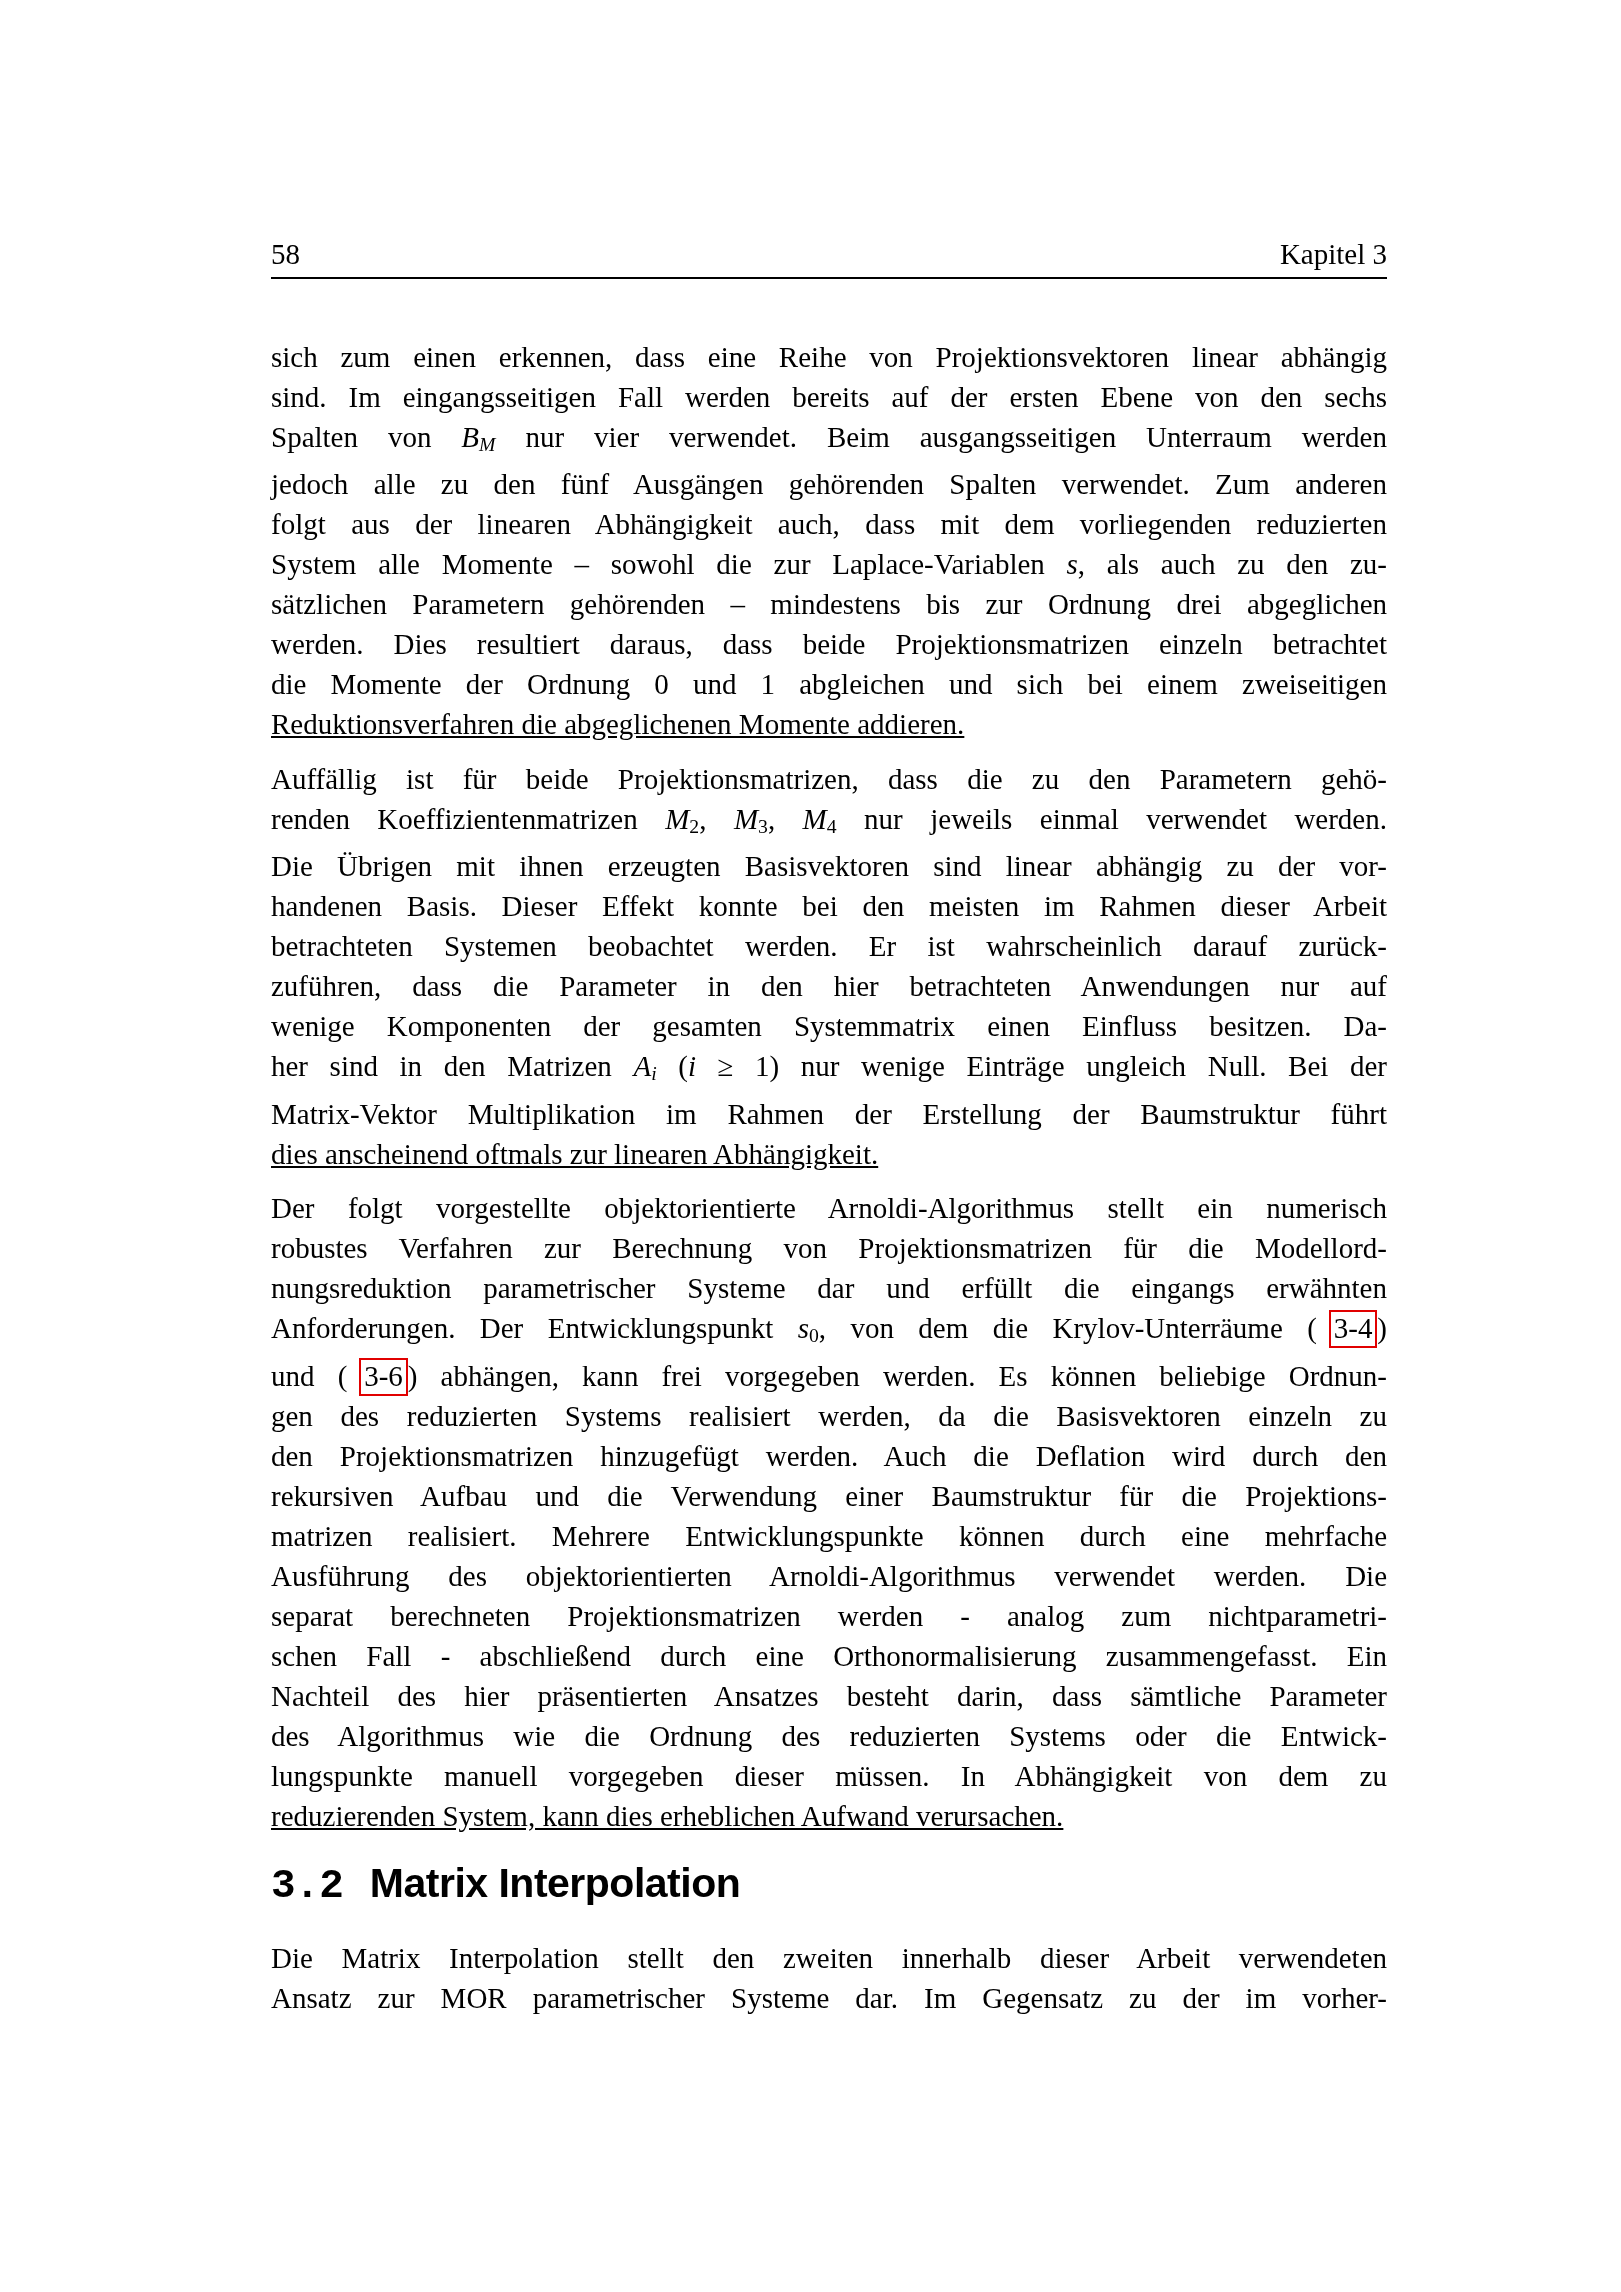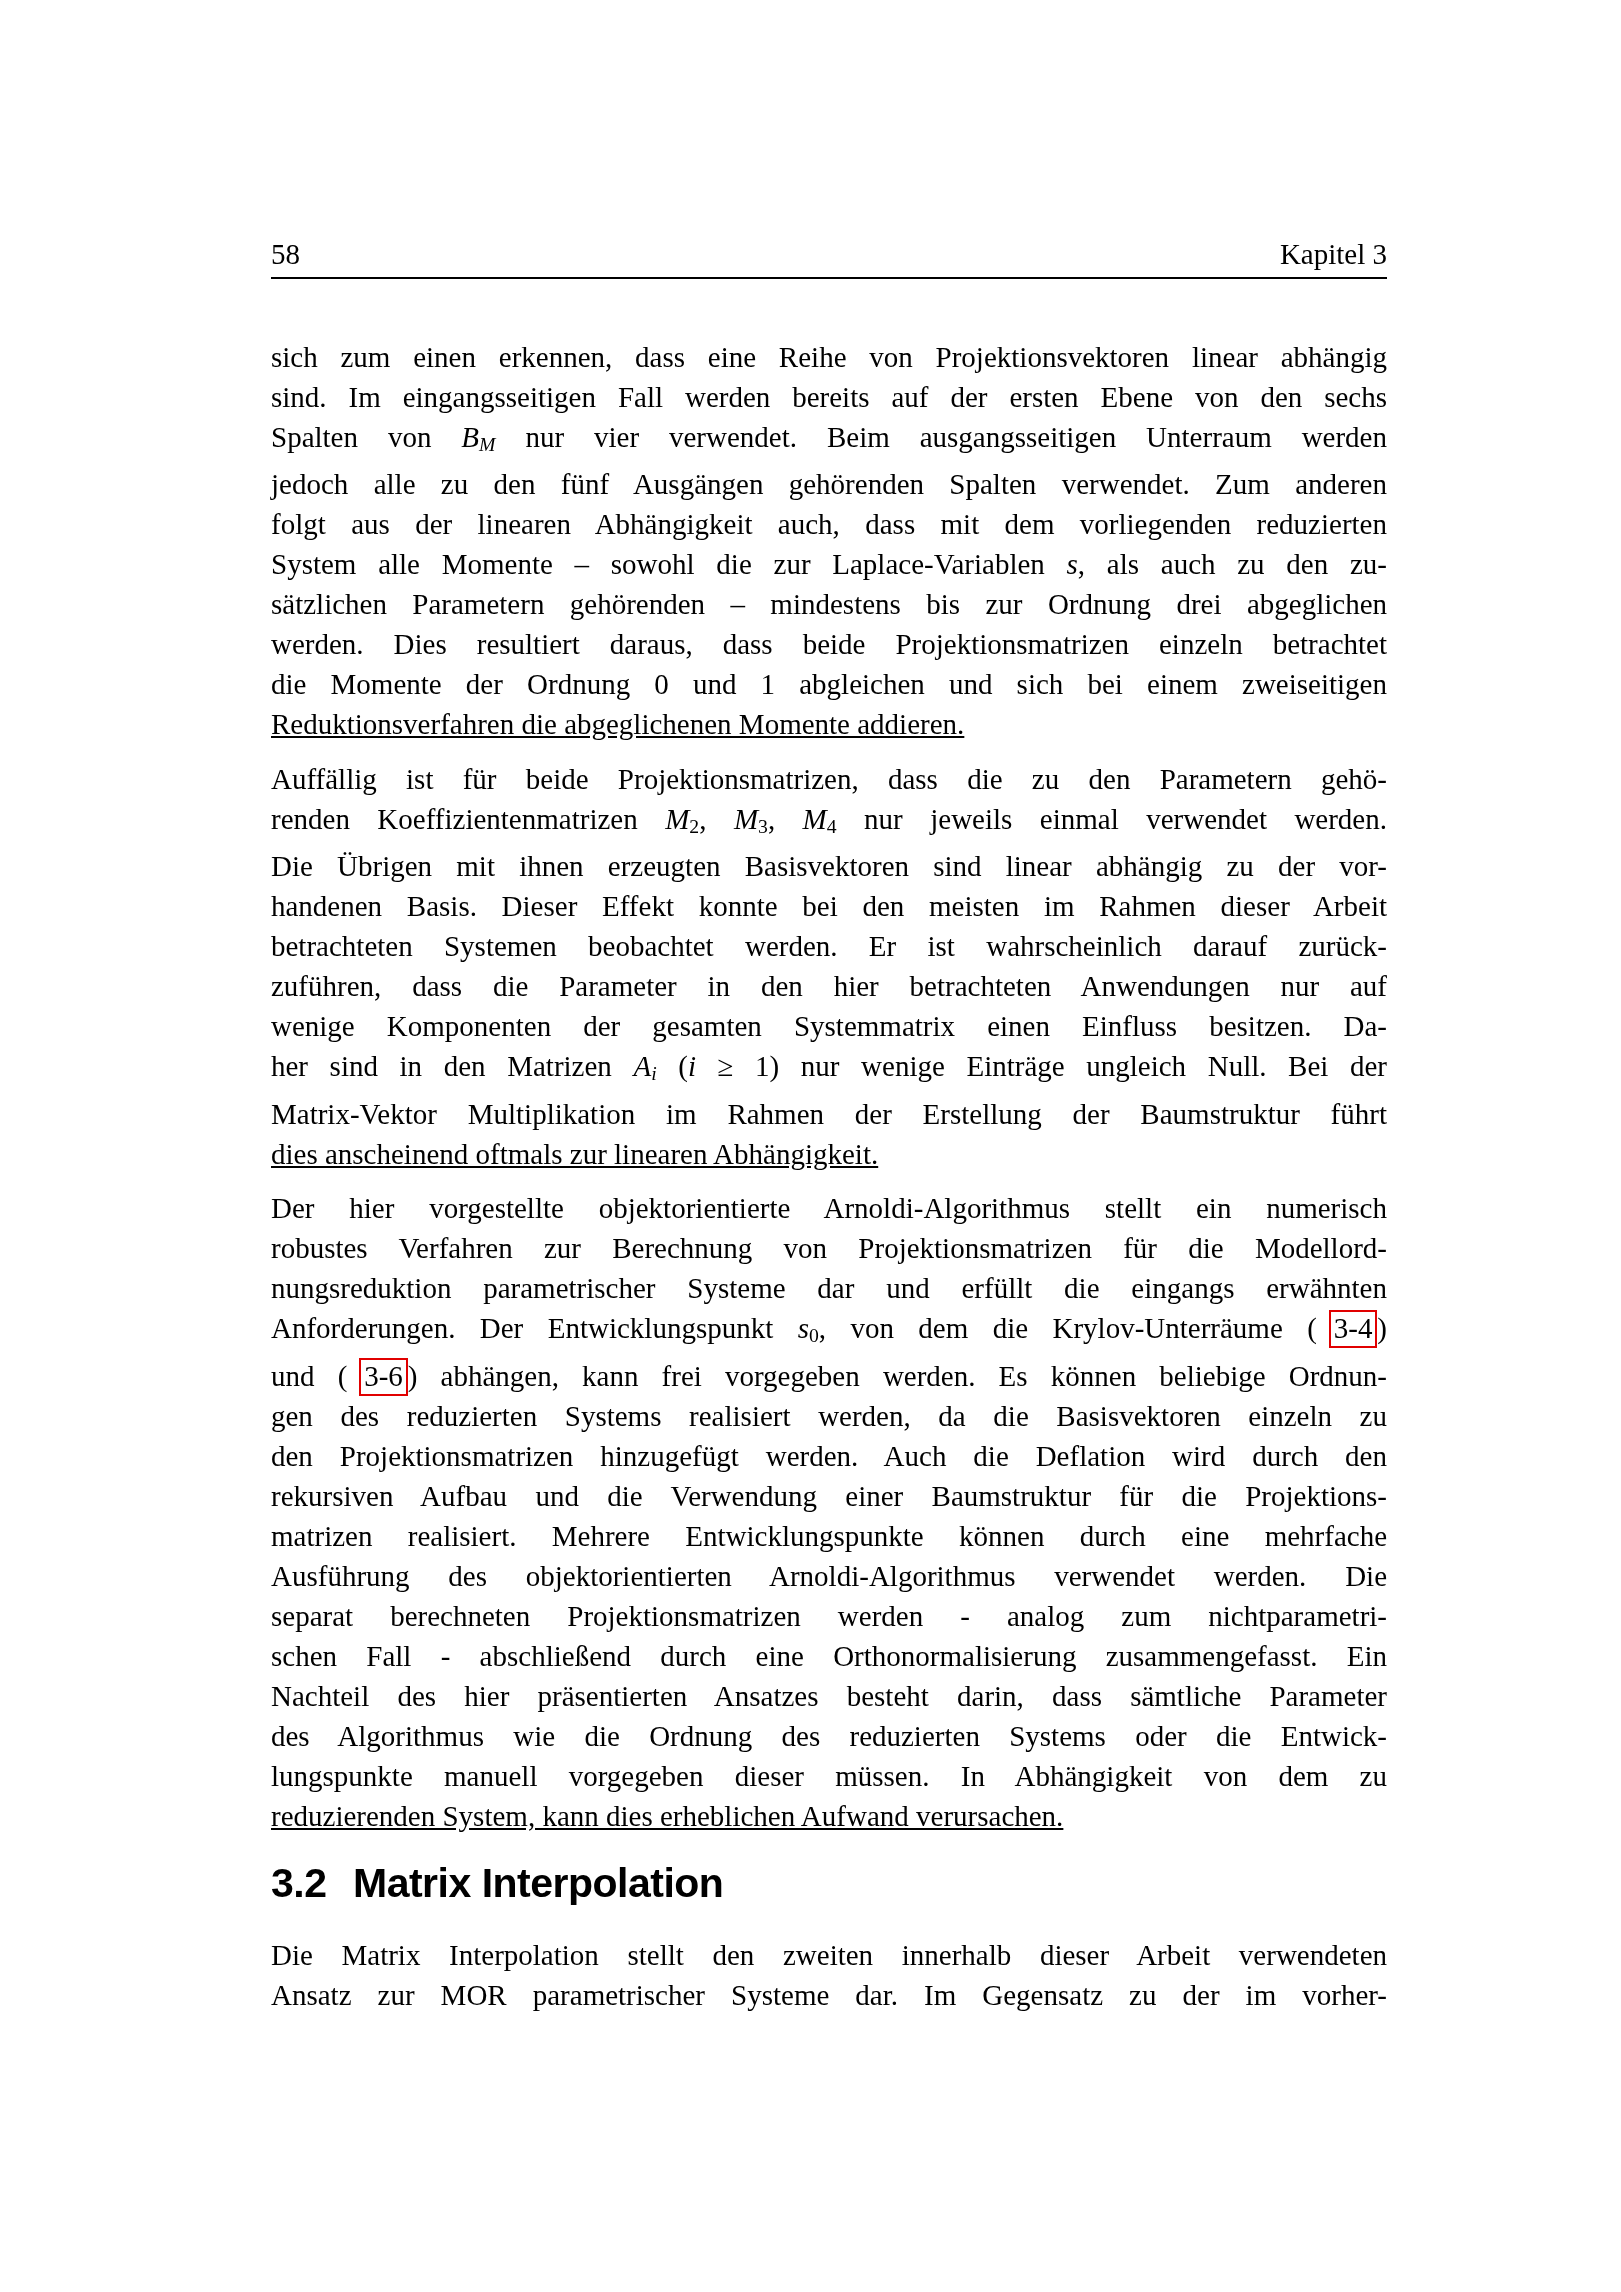--- a/index.html
+++ b/index.html
@@ -68,21 +68,21 @@
   }
   .section-heading {
     font-family: "Liberation Sans", sans-serif;
     font-weight: bold;
     font-size: 41px;
     line-height: 47px;
     margin-top: 24.5px;
     margin-bottom: 28px;
     letter-spacing: -0.5px;
   }
-  .sec-num { margin-right: 26.5px; }
+  .sec-num { margin-right: 26.5px; font-family: Liberation Mono, monospace; }
 </style>
 </head>
 <body>
 
 <div class="page">
 
   <div class="running-header">
     <span>58</span>
     <span>Kapitel 3</span>
   </div>
@@ -107,21 +107,21 @@
         <div class="line"><span>Die Übrigen mit ihnen erzeugten Basisvektoren sind linear abhängig zu der vor-</span></div>
         <div class="line"><span>handenen Basis. Dieser Effekt konnte bei den meisten im Rahmen dieser Arbeit</span></div>
         <div class="line"><span>betrachteten Systemen beobachtet werden. Er ist wahrscheinlich darauf zurück-</span></div>
         <div class="line"><span>zuführen, dass die Parameter in den hier betrachteten Anwendungen nur auf</span></div>
         <div class="line"><span>wenige Komponenten der gesamten Systemmatrix einen Einfluss besitzen. Da-</span></div>
         <div class="line"><span>her sind in den Matrizen </span><span class="it">A</span><span class="sub it">i</span><span> (</span><span class="it">i</span><span> ≥ 1) nur wenige Einträge ungleich Null. Bei der</span></div>
         <div class="line"><span>Matrix-Vektor Multiplikation im Rahmen der Erstellung der Baumstruktur führt</span></div>
         <div class="line final"><span>dies anscheinend oftmals zur linearen Abhängigkeit.</span></div>
       </div>
     <div class="para">
-        <div class="line"><span>Der hier vorgestellte objektorientierte Arnoldi-Algorithmus stellt ein numerisch</span></div>
+        <div class="line"><span>Der folgt vorgestellte objektorientierte Arnoldi-Algorithmus stellt ein numerisch</span></div>
         <div class="line"><span>robustes Verfahren zur Berechnung von Projektionsmatrizen für die Modellord-</span></div>
         <div class="line"><span>nungsreduktion parametrischer Systeme dar und erfüllt die eingangs erwähnten</span></div>
         <div class="line"><span>Anforderungen. Der Entwicklungspunkt </span><span class="it">s</span><span class="sub">0</span><span>, von dem die Krylov-Unterräume (</span><span class="refbox">3-4</span><span>)</span></div>
         <div class="line"><span>und (</span><span class="refbox">3-6</span><span>) abhängen, kann frei vorgegeben werden. Es können beliebige Ordnun-</span></div>
         <div class="line"><span>gen des reduzierten Systems realisiert werden, da die Basisvektoren einzeln zu</span></div>
         <div class="line"><span>den Projektionsmatrizen hinzugefügt werden. Auch die Deflation wird durch den</span></div>
         <div class="line"><span>rekursiven Aufbau und die Verwendung einer Baumstruktur für die Projektions-</span></div>
         <div class="line"><span>matrizen realisiert. Mehrere Entwicklungspunkte können durch eine mehrfache</span></div>
         <div class="line"><span>Ausführung des objektorientierten Arnoldi-Algorithmus verwendet werden. Die</span></div>
         <div class="line"><span>separat berechneten Projektionsmatrizen werden - analog zum nichtparametri-</span></div>

